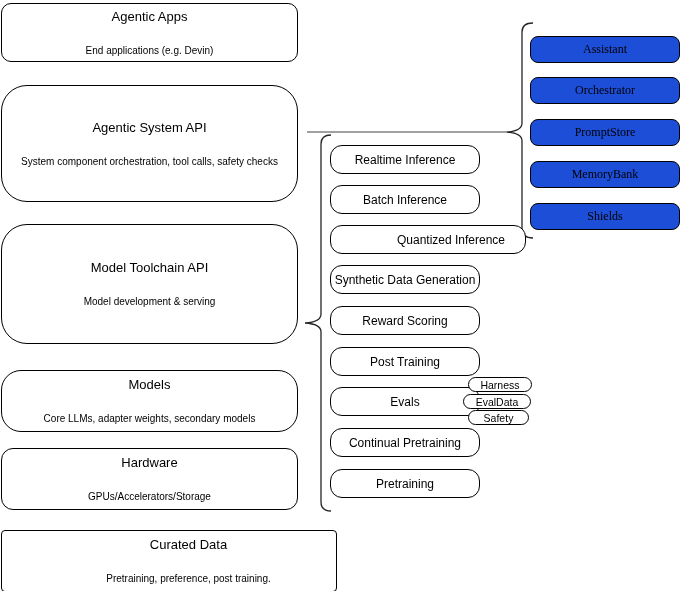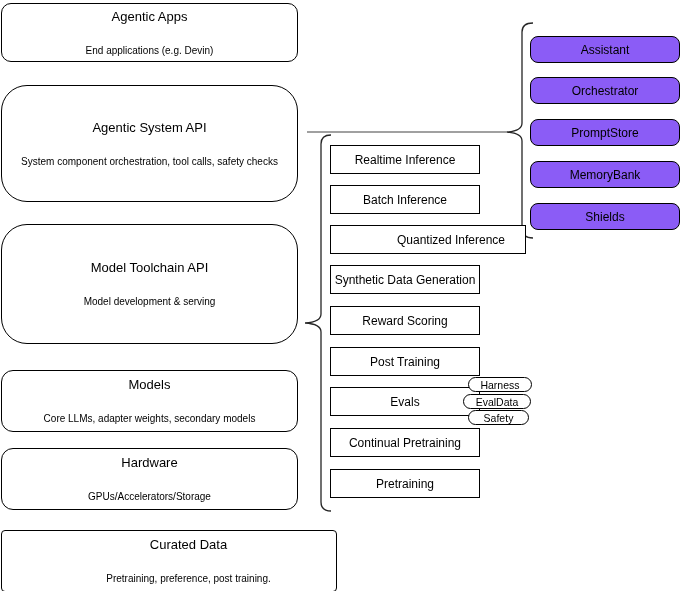--- a/index.html
+++ b/index.html
@@ -42,42 +42,43 @@
     color: #000000;
     white-space: nowrap;
   }
   .mini {
     position: absolute;
     left: 330px;
     width: 148px;
     height: 27px;
     background: #ffffff;
     border: 1px solid #000000;
-    border-radius: 0;
+    border-radius: 12px;
     display: flex;
     align-items: center;
     justify-content: center;
     font-size: 12px;
     white-space: nowrap;
     z-index: 1;
   }
   .rnode {
     position: absolute;
     left: 530px;
     width: 148px;
     height: 25px;
-    background: #8b5cf6;
+    background: #1d4ed8;
     border: 1px solid #000000;
     border-radius: 8px;
     display: flex;
     align-items: center;
     justify-content: center;
     font-size: 12px;
     white-space: nowrap;
     z-index: 1;
+    font-family: Liberation Serif, serif;
   }
   .pill {
     position: absolute;
     background: #ffffff;
     border: 1px solid #000000;
     border-radius: 8px;
     display: flex;
     align-items: center;
     justify-content: center;
     font-size: 10.5px;
@@ -111,21 +112,21 @@
   <div class="node" style="top:85px; height:115px; border-radius:26px;">
     <div class="title">Agentic System API</div>
     <div class="subtitle">System component orchestration, tool calls, safety checks</div>
   </div>
 
   <div class="node" style="top:224px; height:118px; border-radius:26px;">
     <div class="title">Model Toolchain API</div>
     <div class="subtitle">Model development &amp; serving</div>
   </div>
 
-  <div class="node" style="top:370px; height:60px; border-radius:12px;">
+  <div class="node" style="top:370px; height:60px; border-radius:20px;">
     <div class="title">Models</div>
     <div class="subtitle">Core LLMs, adapter weights, secondary models</div>
   </div>
 
   <div class="node" style="top:448px; height:60px; border-radius:12px;">
     <div class="title">Hardware</div>
     <div class="subtitle">GPUs/Accelerators/Storage</div>
   </div>
 
   <div class="node" style="top:530px; height:60px; border-radius:4px;padding-left:39px;">

